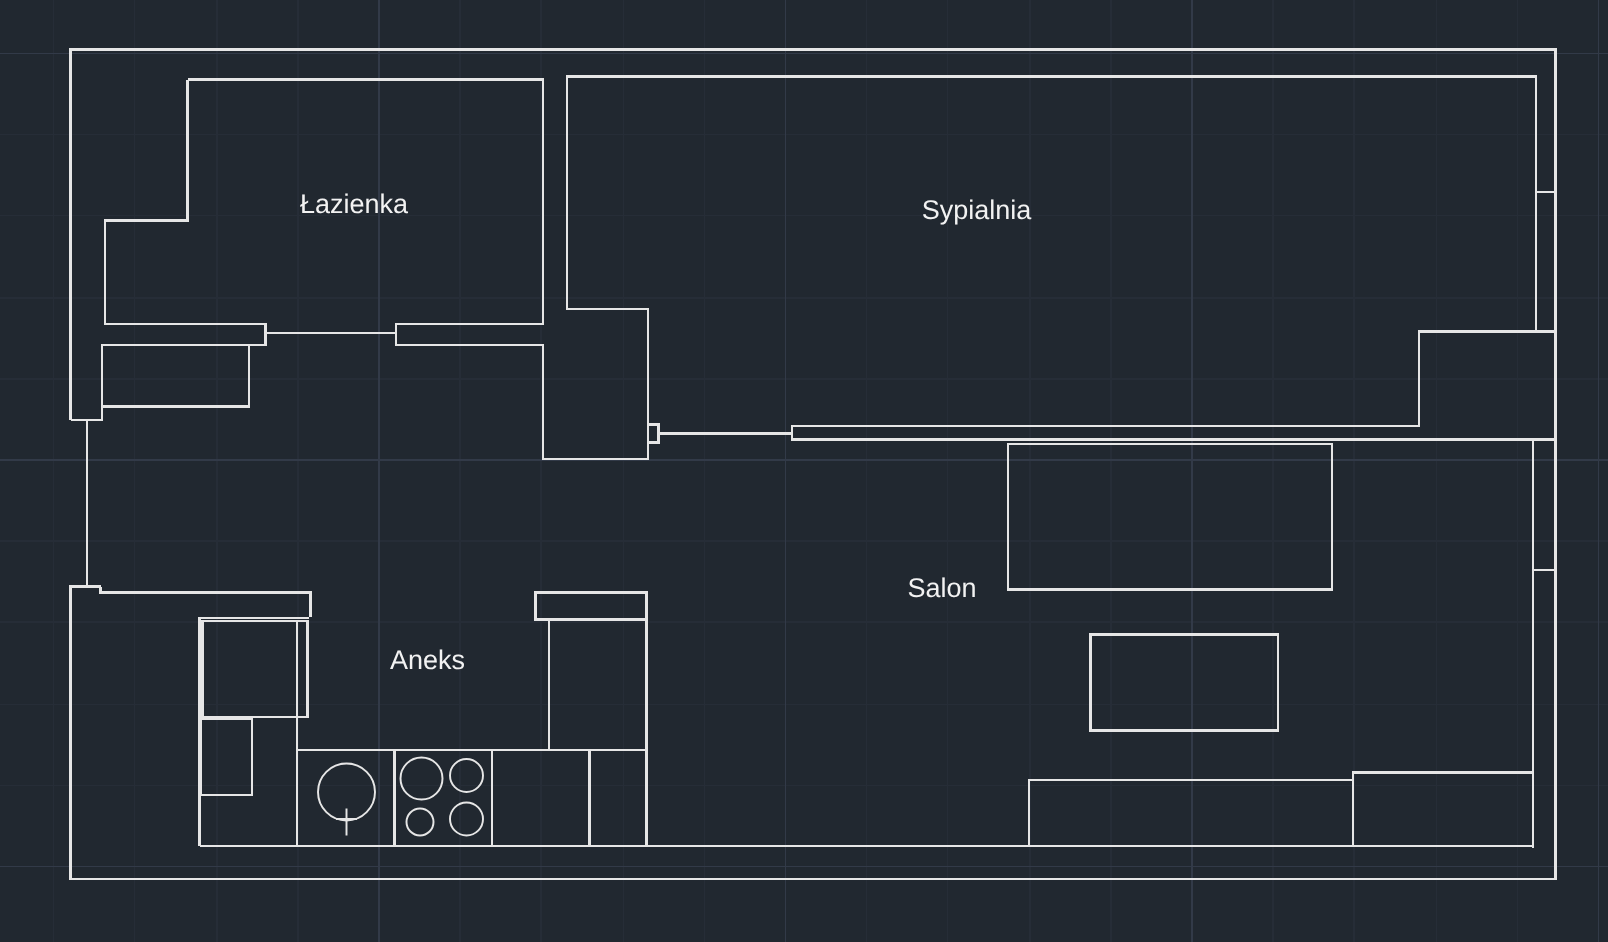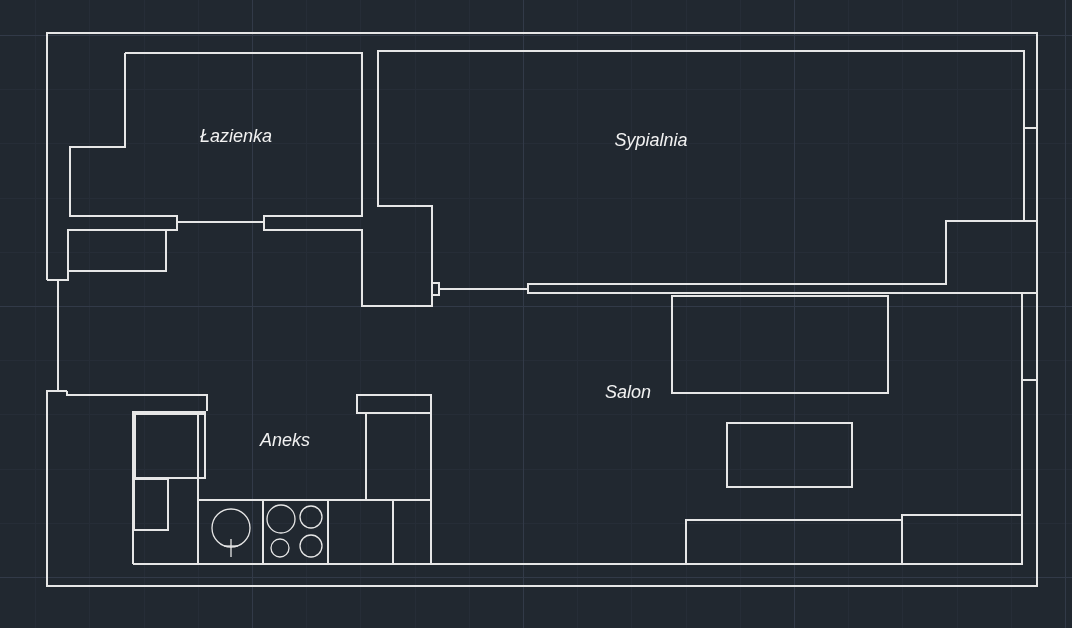--- a/index.html
+++ b/index.html
@@ -1,17 +1,17 @@
 <!DOCTYPE html>
 <html><head>
 <meta charset="utf-8">
 <style>
   html, body { margin: 0; padding: 0; }
   body { width: 1072px; height: 628px; background: #212830; overflow: hidden; font-family: "Liberation Sans", sans-serif; }
-  #canvas { position: absolute; left: 0; top: 0; width: 1072px; height: 628px; font-style: italic; }
+  #canvas { position: absolute; left: 0; top: 0; width: 1072px; height: 628px; }
   svg { display: block; }
   .wall { fill: none; stroke: #e6e6e6; stroke-width: 1.4; shape-rendering: crispEdges; }
   .furn { fill: none; stroke: #e6e6e6; stroke-width: 1.4; shape-rendering: crispEdges; }
   .fix { fill: none; stroke: #e6e6e6; stroke-width: 1.3; }
   .label { fill: #f2f2f2; font-family: "Liberation Sans", "DejaVu Sans", sans-serif; font-size: 18px; }
 </style>
 </head>
 <body>
 
 <div id="canvas">

